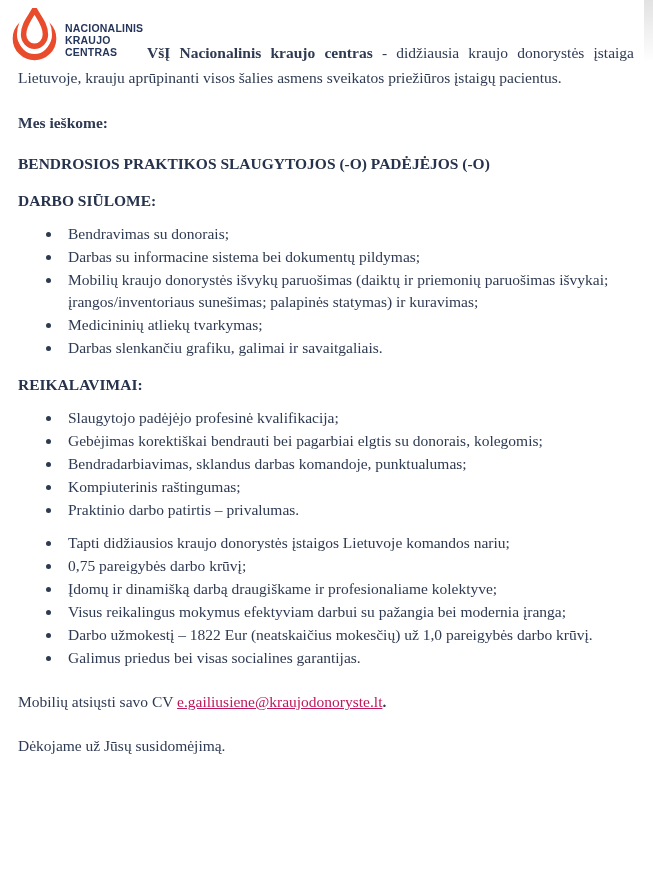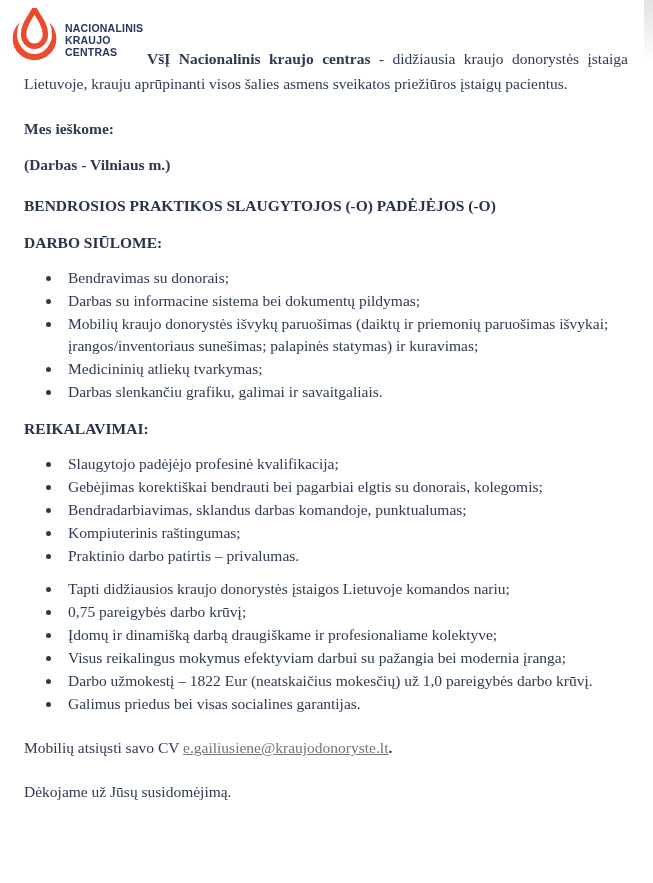--- a/index.html
+++ b/index.html
@@ -11,21 +11,21 @@
     font-family:"Liberation Serif", serif;
     font-size:15.5px;
     color:#2e3a52;
     overflow:hidden;
     background:#ffffff;
   }
   .corner-shade {
     position:absolute; top:0; right:0; width:9px; height:62px;
     background:linear-gradient(180deg,#e2e2e2,rgba(255,255,255,0));
   }
-  p { margin:13px; }
+  p { margin:7px; }
   .logo-block { float:left; width:136px; height:52px; }
   .logo-row { display:flex; gap:7px; align-items:center; }
   .drop-svg { width:47px; height:53px; flex:none; margin-top:2px; }
   .brand {
     font-family:"Liberation Sans", sans-serif;
     font-weight:bold; font-size:10.5px; line-height:12px;
     color:#25355b; letter-spacing:.2px; padding-top:13px;
     white-space:nowrap;
   }
   .intro { padding-top:27px; text-align:justify; line-height:25px; }
@@ -33,21 +33,21 @@
   .seek1 { margin-top:21px; line-height:23px; font-weight:bold; }
   .seek2 { line-height:23px; font-weight:bold; }
   .pos-title { margin-top:18px; line-height:23px; font-weight:bold; color:#27334c; }
   .sec-h { margin-top:14px; line-height:23px; font-weight:bold; color:#27334c; }
   .sec-h.offer { margin-top:16px; }
   .sec-h.interest { margin-top:38px; }
   ul.blist { margin:11px 0 0 0; padding:0 0 0 51px; }
   ul.blist li { line-height:22px; margin-bottom:1px; padding-left:6px; }
   .cv-line { margin-top:21px; line-height:23px; }
   .thanks-line { margin-top:21px; line-height:23px; }
-  a.email { color:#737373; cursor:pointer; }
+  a.email { color:#be185d; cursor:pointer; }
   .cv-dot { font-weight:bold; }
 </style>
 </head>
 <body>
 
 <div class="page">
   <div class="corner-shade"></div>
 
   <div class="logo-block">
     <div class="logo-row">
@@ -60,21 +60,20 @@
         <div>NACIONALINIS</div>
         <div>KRAUJO</div>
         <div>CENTRAS</div>
       </div>
     </div>
   </div>
 
   <p class="intro"><span class="bold">VšĮ Nacionalinis kraujo centras</span><span> - didžiausia kraujo donorystės įstaiga Lietuvoje, krauju aprūpinanti visos šalies asmens sveikatos priežiūros įstaigų pacientus.</span></p>
 
   <p class="seek1">Mes ieškome:</p>
-  <p class="seek2">(Darbas - Vilniaus m.)</p>
 
   <p class="pos-title">BENDROSIOS PRAKTIKOS SLAUGYTOJOS (-O) PADĖJĖJOS (-O)</p>
 
   <p class="sec-h">DARBO SIŪLOME:</p>
   <ul class="blist">
     <li>Bendravimas su donorais;</li>
     <li>Darbas su informacine sistema bei dokumentų pildymas;</li>
     <li>Mobilių kraujo donorystės išvykų paruošimas (daiktų ir priemonių paruošimas išvykai; įrangos/inventoriaus sunešimas; palapinės statymas) ir kuravimas;</li>
     <li>Medicininių atliekų tvarkymas;</li>
     <li>Darbas slenkančiu grafiku, galimai ir savaitgaliais.</li>

